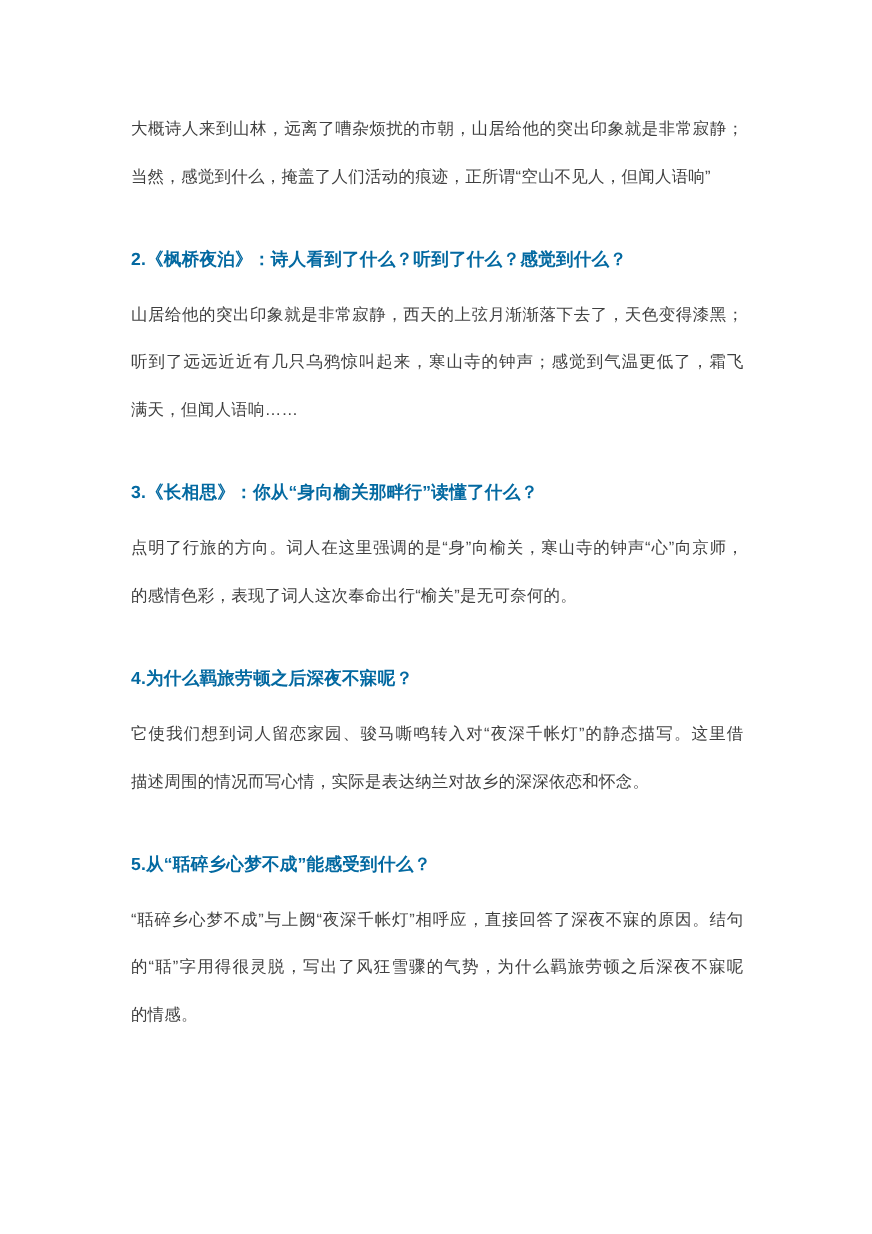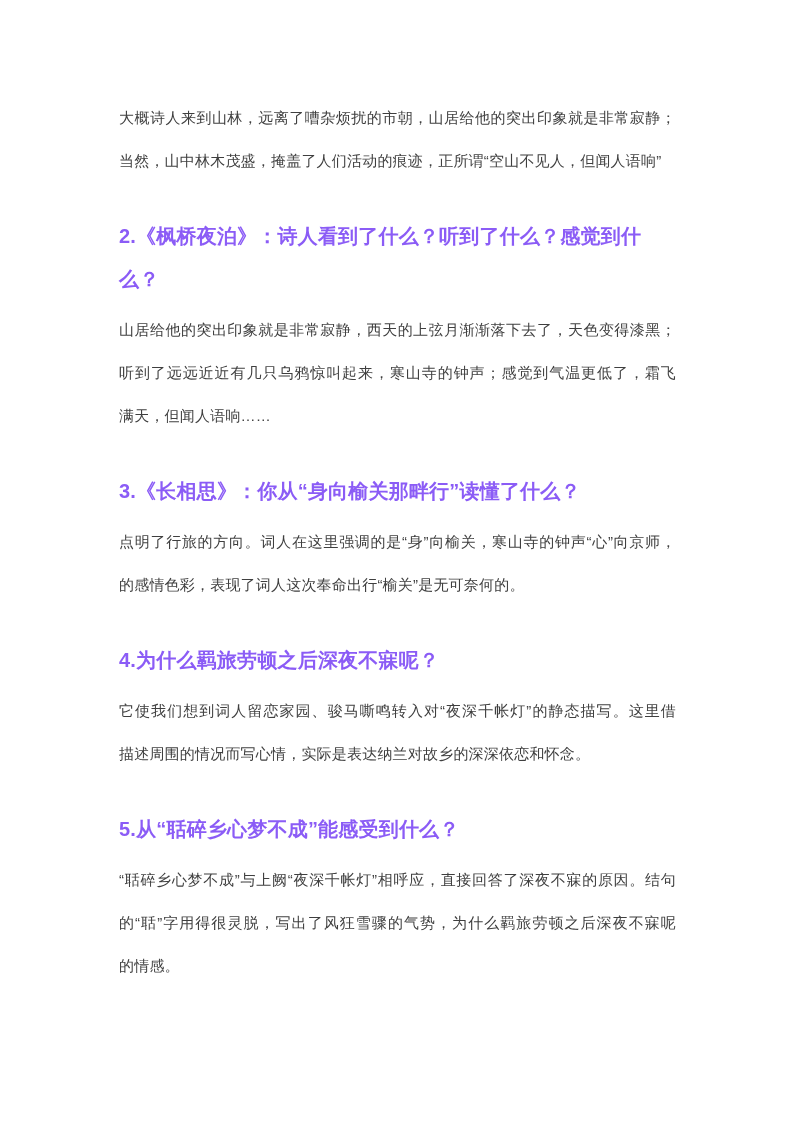--- a/index.html
+++ b/index.html
@@ -26,35 +26,35 @@
   
   .para .line:not(:last-child) {
     text-align: justify;
     text-align-last: justify;
   }
   .qa-section {
     margin-top: 33px;
   }
   .heading {
     margin: 0 0 7px 0;
-    font-size: 20px;
+    font-size: 16px;
     line-height: 43px;
     font-weight: 700;
-    color: #8b5cf6;
+    color: #0369a1;
     letter-spacing: 0.2px;
   }
 </style>
 </head>
 <body>
 
 <div class="page">
 
   <section class="para">
     <div class="line">大概诗人来到山林，远离了嘈杂烦扰的市朝，山居给他的突出印象就是非常寂静；</div>
-    <div class="line">当然，山中林木茂盛，掩盖了人们活动的痕迹，正所谓“空山不见人，但闻人语响”</div>
+    <div class="line">当然，感觉到什么，掩盖了人们活动的痕迹，正所谓“空山不见人，但闻人语响”</div>
   </section>
 
   <section class="qa-section">
     <h2 class="heading">2.《枫桥夜泊》：诗人看到了什么？听到了什么？感觉到什么？</h2>
     <div class="para">
       <div class="line">山居给他的突出印象就是非常寂静，西天的上弦月渐渐落下去了，天色变得漆黑；</div>
       <div class="line">听到了远远近近有几只乌鸦惊叫起来，寒山寺的钟声；感觉到气温更低了，霜飞</div>
       <div class="line">满天，但闻人语响……</div>
     </div>
   </section>

